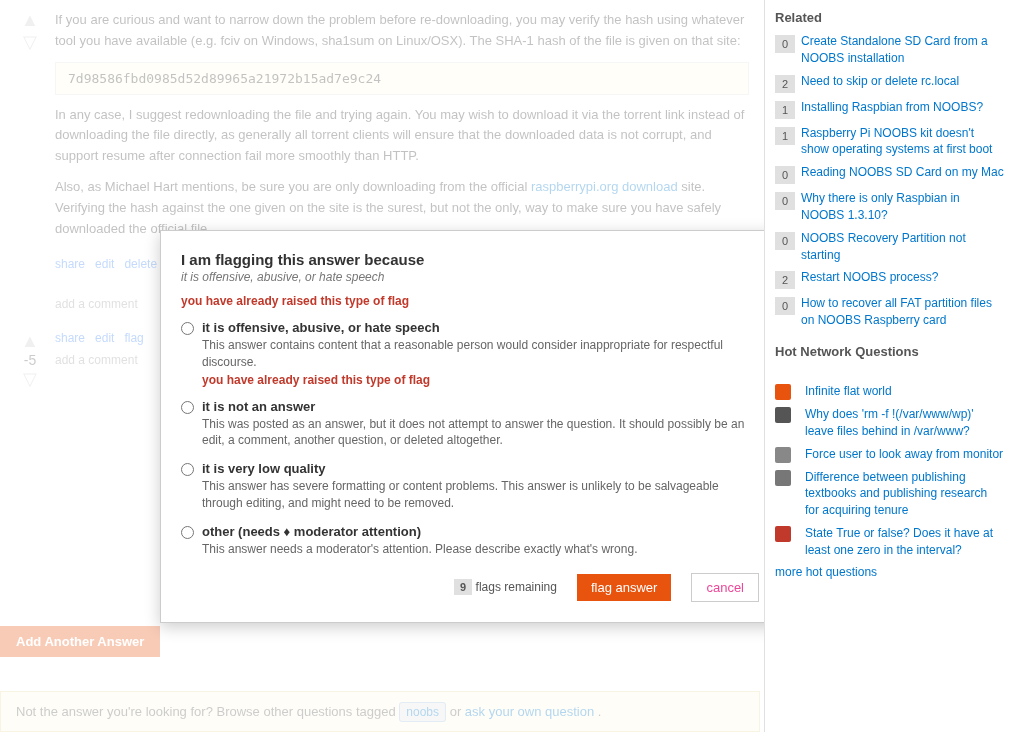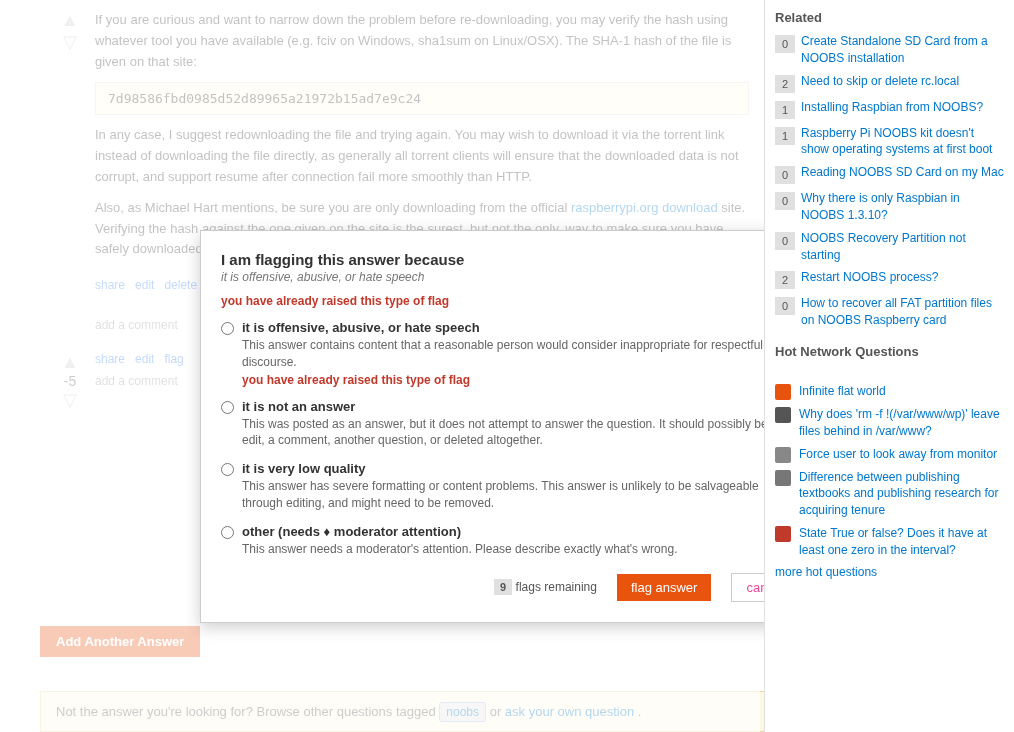--- a/index.html
+++ b/index.html
@@ -1,18 +1,18 @@
 <!DOCTYPE html>
 <html><head>
   <meta charset="utf-8">
   <style>
     * { box-sizing: border-box; margin: 0; padding: 0; }
     body { font-family: Arial, sans-serif; font-size: 13px; background: #fff; color: #333; overflow: hidden; }
     
-    .page-wrapper { display: flex; width: 1014px; height: 732px; position: relative; overflow: hidden; padding-left: 40px; }
+    .page-wrapper { display: flex; width: 1014px; height: 732px; position: relative; overflow: hidden; }
     
     
     .main-content { flex: 1; padding: 10px 15px; overflow: hidden; position: relative; }
     
     
     .answer-block { position: relative; }
     
     .vote-section { position: absolute; left: 0; top: 0; display: flex; flex-direction: column; align-items: center; width: 30px; }
     .vote-btn { background: none; border: none; cursor: pointer; font-size: 18px; color: #ccc; }
     .vote-count { font-size: 14px; color: #555; }
@@ -49,21 +49,21 @@
     
     
     .sidebar { width: 250px; padding: 10px; border-left: 1px solid #e0e0e0; overflow-y: auto; background: #fff; font-size: 12px; }
     .sidebar-section { margin-bottom: 15px; }
     .sidebar-title { font-size: 13px; font-weight: bold; color: #555; margin-bottom: 8px; }
     .sidebar-item { display: flex; gap: 6px; margin-bottom: 6px; align-items: flex-start; }
     .sidebar-count { background: #e0e0e0; color: #555; width: 20px; height: 18px; display: flex; align-items: center; justify-content: center; font-size: 11px; flex-shrink: 0; margin-top: 2px; }
     .sidebar-link { color: #0077cc; text-decoration: none; line-height: 1.4; }
     
     .hot-network-title { font-size: 13px; font-weight: bold; color: #555; margin-bottom: 24px; }
-    .hot-item { display: flex; gap: 8px; margin-bottom: 6px; align-items: flex-start; }
+    .hot-item { display: flex; gap: 14px; margin-bottom: 6px; align-items: flex-start; }
     .hot-icon { width: 16px; height: 16px; flex-shrink: 0; margin-top: 1px; }
     .hot-link { color: #0077cc; text-decoration: none; line-height: 1.4; font-size: 12px; }
     
     .more-hot { color: #0077cc; font-size: 12px; text-decoration: none; }
     
     
     .modal-overlay { position: absolute; top: 0; left: 0; width: 760px; height: 100%; background: rgba(255,255,255,0.7); z-index: 10; }
     
     
     .flag-modal { position: absolute; top: 230px; left: 160px; width: 620px; background: #fff; border: 1px solid #ccc; box-shadow: 0 4px 15px rgba(0,0,0,0.2); z-index: 20; padding: 20px; font-size: 13px; }

